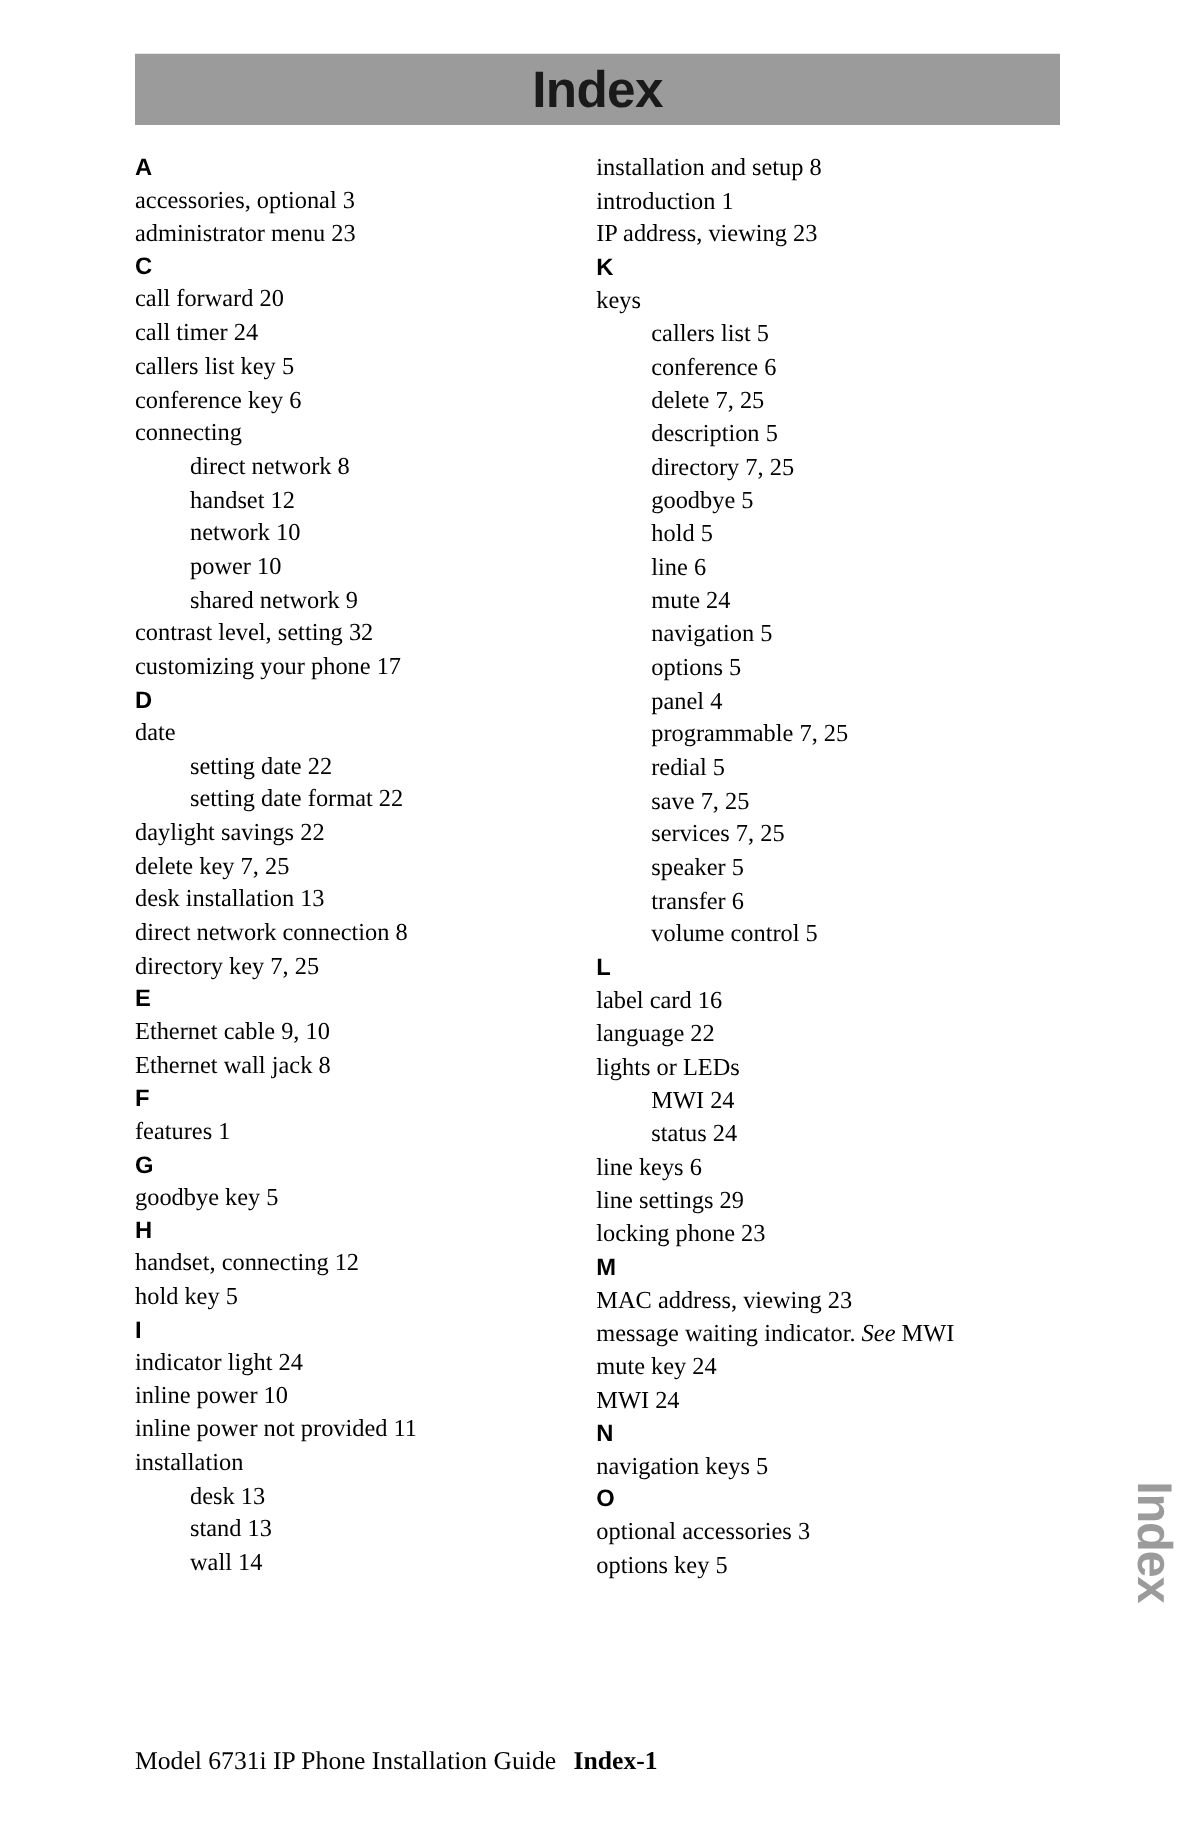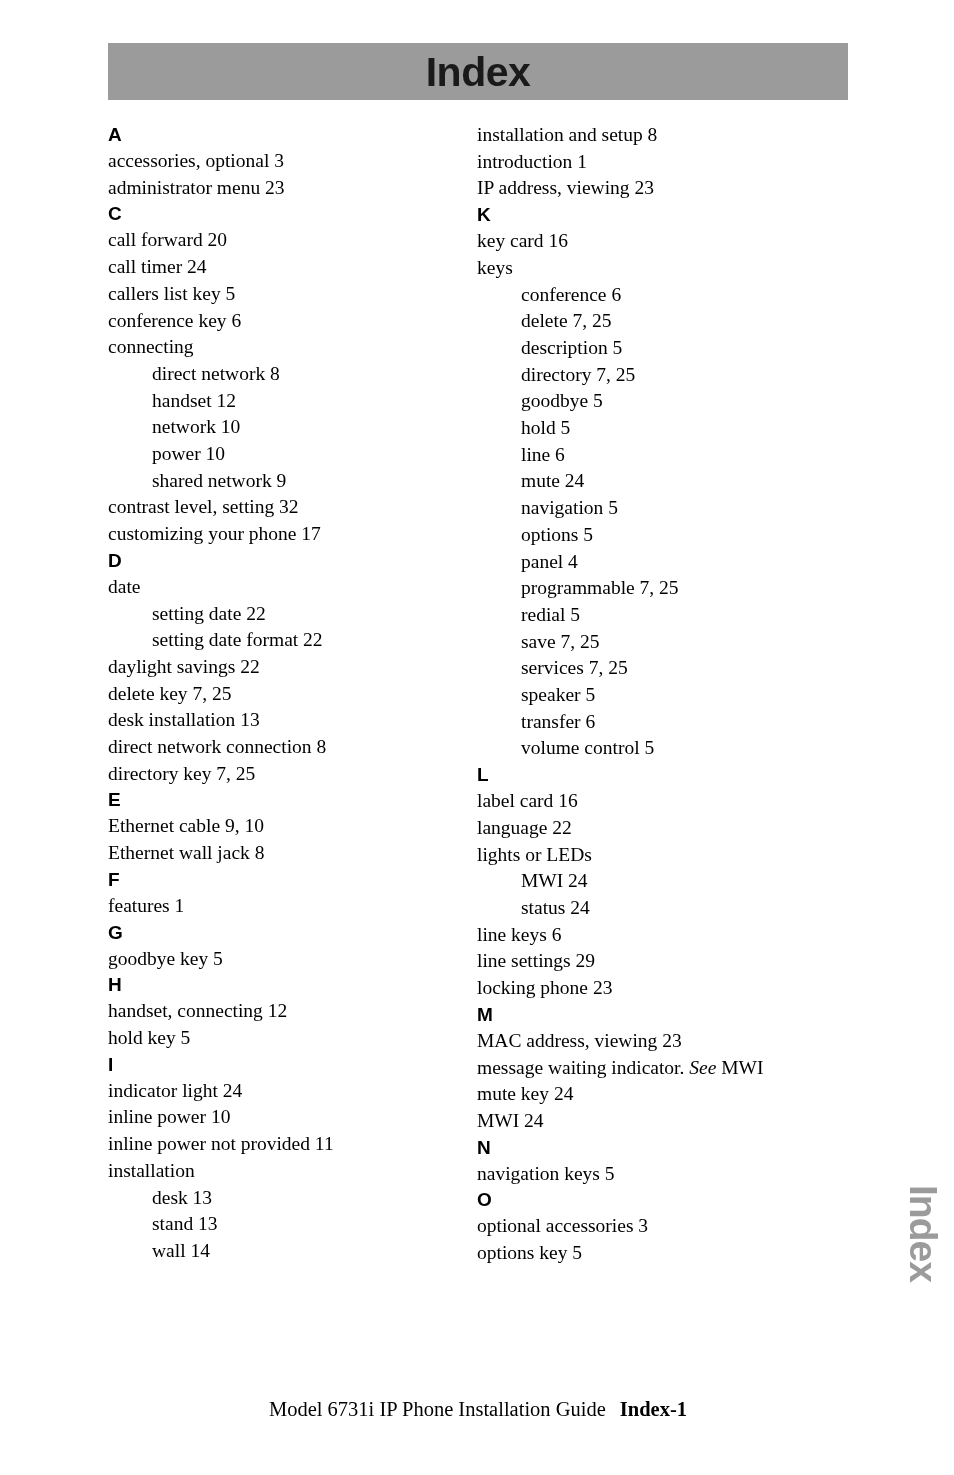--- a/index.html
+++ b/index.html
@@ -103,21 +103,21 @@
     color: #9b9b9b;
     line-height: 1;
   }
 
   
   #page-footer {
     position: absolute;
     left: 108px;
     top: 1398px;
     width: 740px;
-    text-align: center;
+    text-align: left;
     font-size: 0;
     white-space: nowrap;
   }
   #footer-guide-title {
     font-family: "Liberation Serif", "DejaVu Serif", serif;
     font-size: 20.5px;
     color: #000;
   }
   #footer-page-number {
     font-family: "Liberation Serif", "DejaVu Serif", serif;
@@ -178,22 +178,22 @@
       <div class="index-entry level-0">installation</div>
       <div class="index-entry level-1">desk 13</div>
       <div class="index-entry level-1">stand 13</div>
       <div class="index-entry level-1">wall 14</div>
     </div>
   <div class="index-column" id="index-column-right">
       <div class="index-entry level-0">installation and setup 8</div>
       <div class="index-entry level-0">introduction 1</div>
       <div class="index-entry level-0">IP address, viewing 23</div>
       <div class="section-letter">K</div>
-      <div class="index-entry level-0">key card 16</div>
       <div class="index-entry level-0">keys</div>
+      <div class="index-entry level-1">callers list 5</div>
       <div class="index-entry level-1">conference 6</div>
       <div class="index-entry level-1">delete 7, 25</div>
       <div class="index-entry level-1">description 5</div>
       <div class="index-entry level-1">directory 7, 25</div>
       <div class="index-entry level-1">goodbye 5</div>
       <div class="index-entry level-1">hold 5</div>
       <div class="index-entry level-1">line 6</div>
       <div class="index-entry level-1">mute 24</div>
       <div class="index-entry level-1">navigation 5</div>
       <div class="index-entry level-1">options 5</div>

